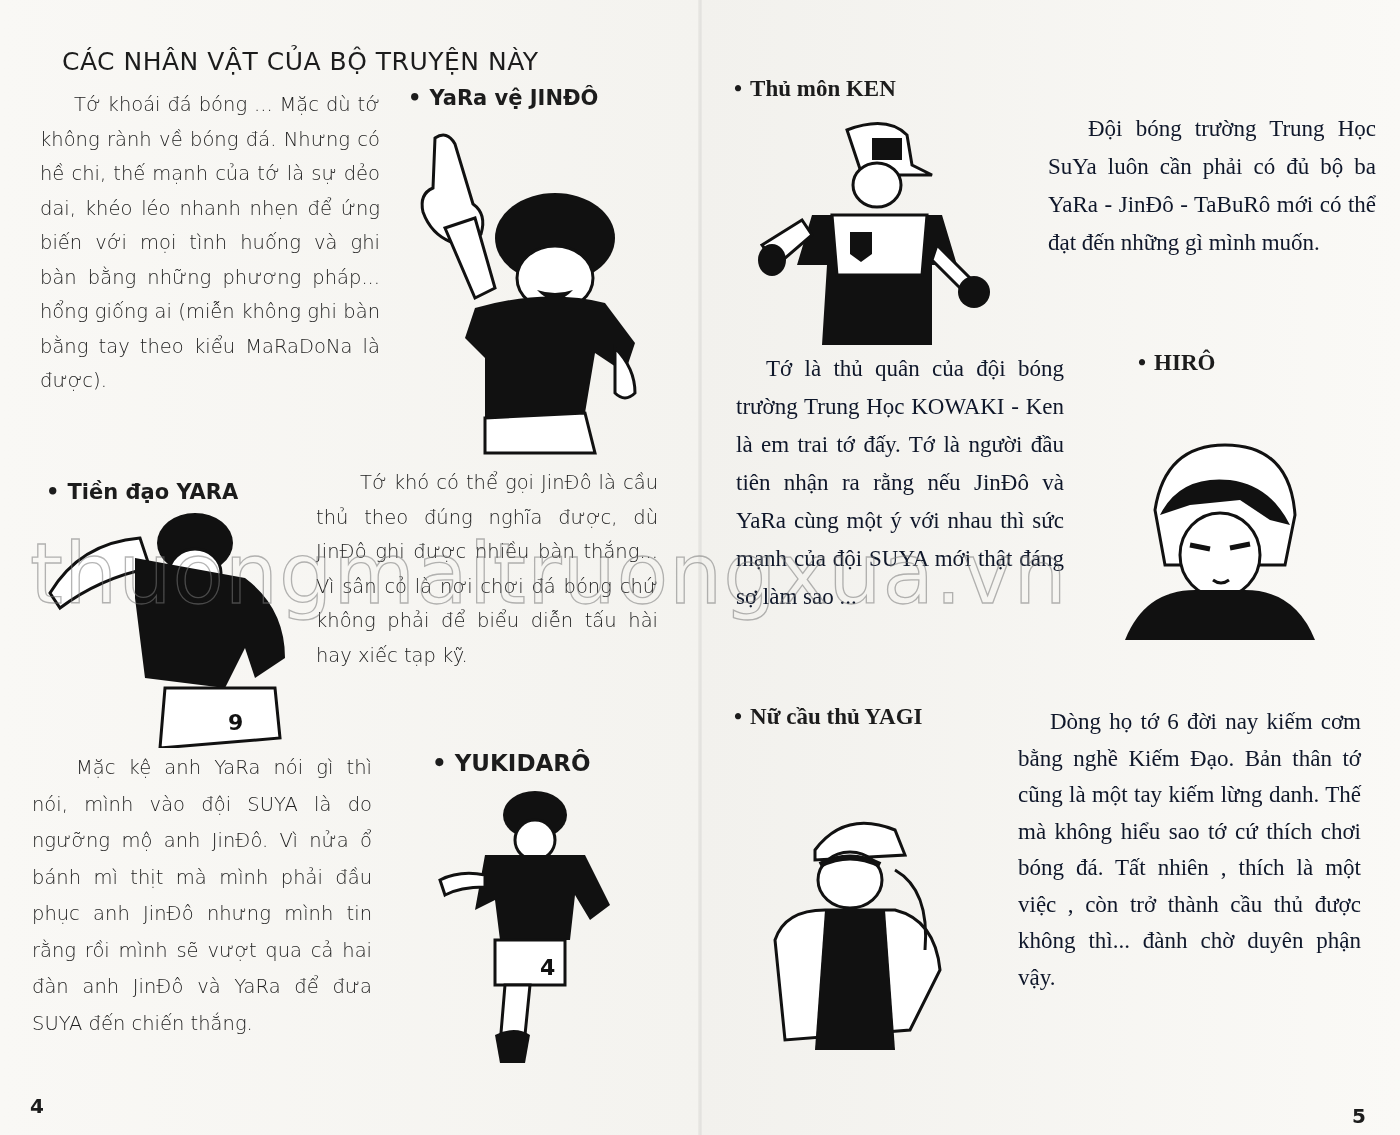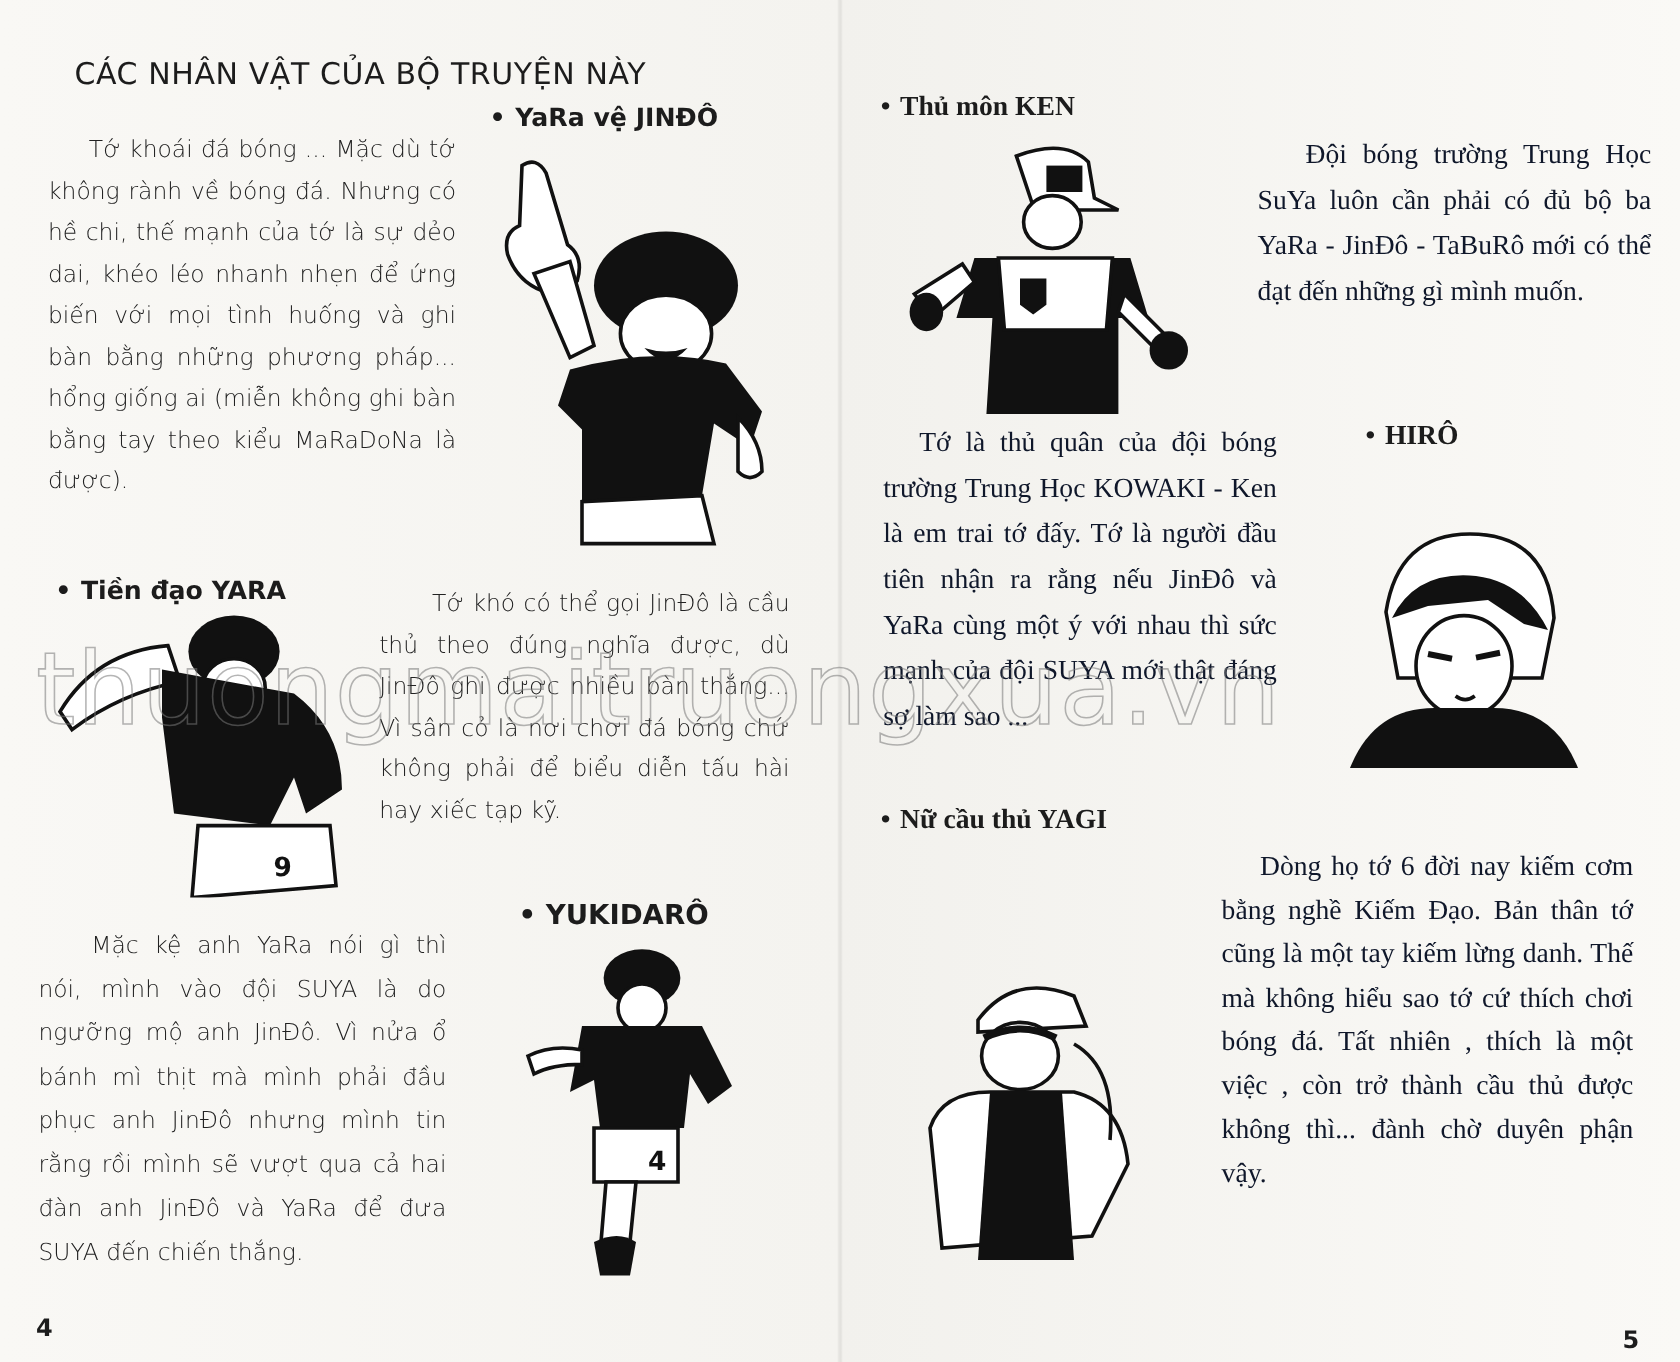--- a/index.html
+++ b/index.html
@@ -5,21 +5,21 @@
   html,body{margin:0;padding:0;}
   body{width:1400px;height:1135px;position:relative;overflow:hidden;background:#f7f6f3;color:#1c1c1c;}
   .page{position:absolute;top:0;height:1135px;}
   .page-left{left:0;width:700px;background:linear-gradient(90deg,#f9f8f5,#f4f3ef);}
   .page-right{left:700px;width:700px;background:linear-gradient(90deg,#f2f1ed,#faf9f6);}
   .spine{position:absolute;left:698px;top:0;width:4px;height:1135px;background:linear-gradient(90deg,rgba(0,0,0,0.03),rgba(0,0,0,0.07),rgba(0,0,0,0.03));}
   .sans{font-family:"DejaVu Sans",sans-serif;text-align:right;}
   .serif{font-family:"Liberation Serif",serif;}
   .title{position:absolute;left:62px;top:30px;font-size:25px;letter-spacing:0.5px;font-weight:normal;white-space:nowrap;}
   .para{position:absolute;margin:0;text-align:justify;text-align-last:left;}
-  .para.sans{font-size:19.5px;line-height:34.5px;font-weight:300;color:#222;margin-top:20px;}
+  .para.sans{font-size:19.5px;line-height:34.5px;font-weight:300;color:#222;}
   .para.serif{font-size:23px;line-height:38px;color:#0f172a;}
   .para .indent{display:inline-block;width:34px;}
   .heading{position:absolute;white-space:nowrap;font-weight:bold;}
   .heading.sans{font-size:21px;}
   .heading.serif{font-size:23px;}
   .bullet{display:inline-block;margin-right:8px;}
   .illus{position:absolute;}
   .pagenum{position:absolute;font-family:"DejaVu Sans",sans-serif;font-weight:bold;font-size:20px;}
   .watermark{position:absolute;left:30px;top:525px;font-family:"DejaVu Sans",sans-serif;font-size:84px;color:transparent;-webkit-text-stroke:1.3px rgba(120,120,120,0.55);letter-spacing:1px;white-space:nowrap;pointer-events:none;}
 </style>
@@ -110,21 +110,21 @@
   <path d="M30 70 q10 -65 70 -65 q65 0 70 70 l-10 50 l-120 0 z" fill="#fff" stroke="#111" stroke-width="3"></path>
   <path d="M35 75 q20 -40 70 -35 q40 5 60 45 l-20 -5 l-30 -20 l-50 5z" fill="#111"></path>
   <ellipse cx="95" cy="115" rx="40" ry="42" fill="#fff" stroke="#111" stroke-width="3"></ellipse>
   <path d="M65 105 l20 4 M105 108 l20 -4" stroke="#111" stroke-width="5"></path>
   <path d="M88 140 q8 6 16 0" stroke="#111" stroke-width="3" fill="none"></path>
   <path d="M0 200 q20 -50 70 -50 l50 0 q50 0 70 50z" fill="#111"></path>
 </svg>
 
 <p class="para serif" style="left:736px;top:350px;width:328px;"><span class="indent" style="width:30px"></span><span>Tớ là thủ quân của đội bóng trường Trung Học KOWAKI - Ken là em trai tớ đấy. Tớ là người đầu tiên nhận ra rằng nếu JinĐô và YaRa cùng một ý với nhau thì sức mạnh của đội SUYA mới thật đáng sợ làm sao ...</span></p>
 
-<div class="heading serif" style="left:734px;top:670px;text-align:center;">
+<div class="heading serif" style="left:734px;top:704px;text-align:center;">
   <span class="bullet">•</span><span>Nữ cầu thủ YAGI</span>
 </div>
 
 <svg class="illus" style="left:755px;top:810px;" width="200" height="250" viewBox="0 0 200 250">
   <path d="M60 40 q30 -40 80 -20 l10 25 l-90 5z" fill="#fff" stroke="#111" stroke-width="3"></path>
   <ellipse cx="95" cy="70" rx="32" ry="28" fill="#fff" stroke="#111" stroke-width="3"></ellipse>
   <path d="M65 55 q30 -15 60 0" stroke="#111" stroke-width="6" fill="none"></path>
   <path d="M20 130 q10 -30 50 -30 l70 0 q40 10 45 60 l-30 60 l-125 10 z" fill="#fff" stroke="#111" stroke-width="3"></path>
   <path d="M70 100 l60 0 l10 140 l-80 0z" fill="#111"></path>
   <path d="M140 60 q35 20 30 80" stroke="#111" stroke-width="3" fill="none"></path>

